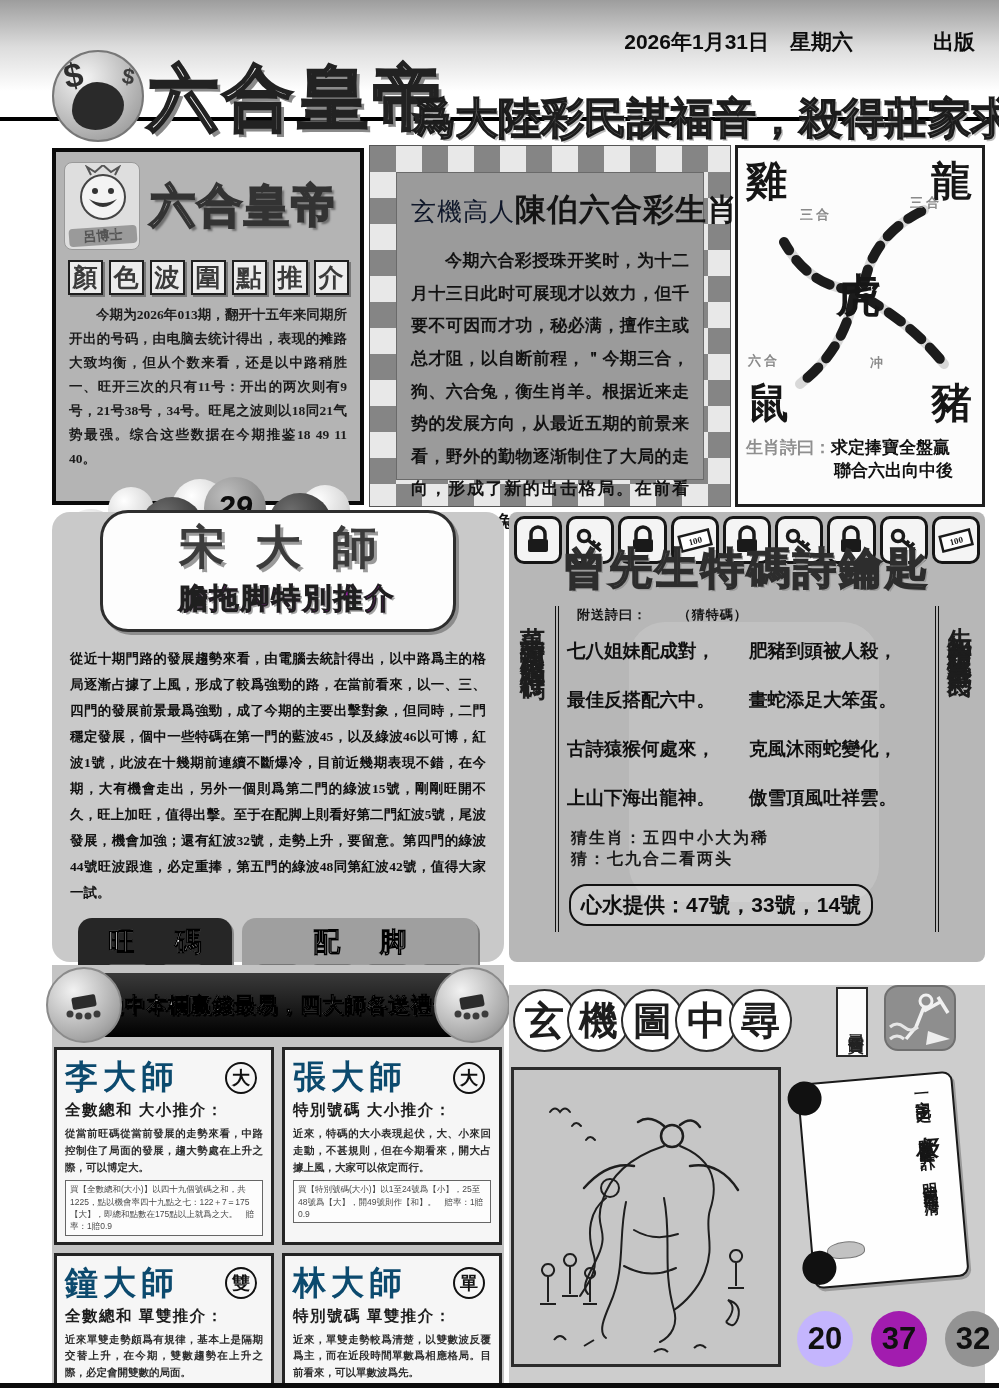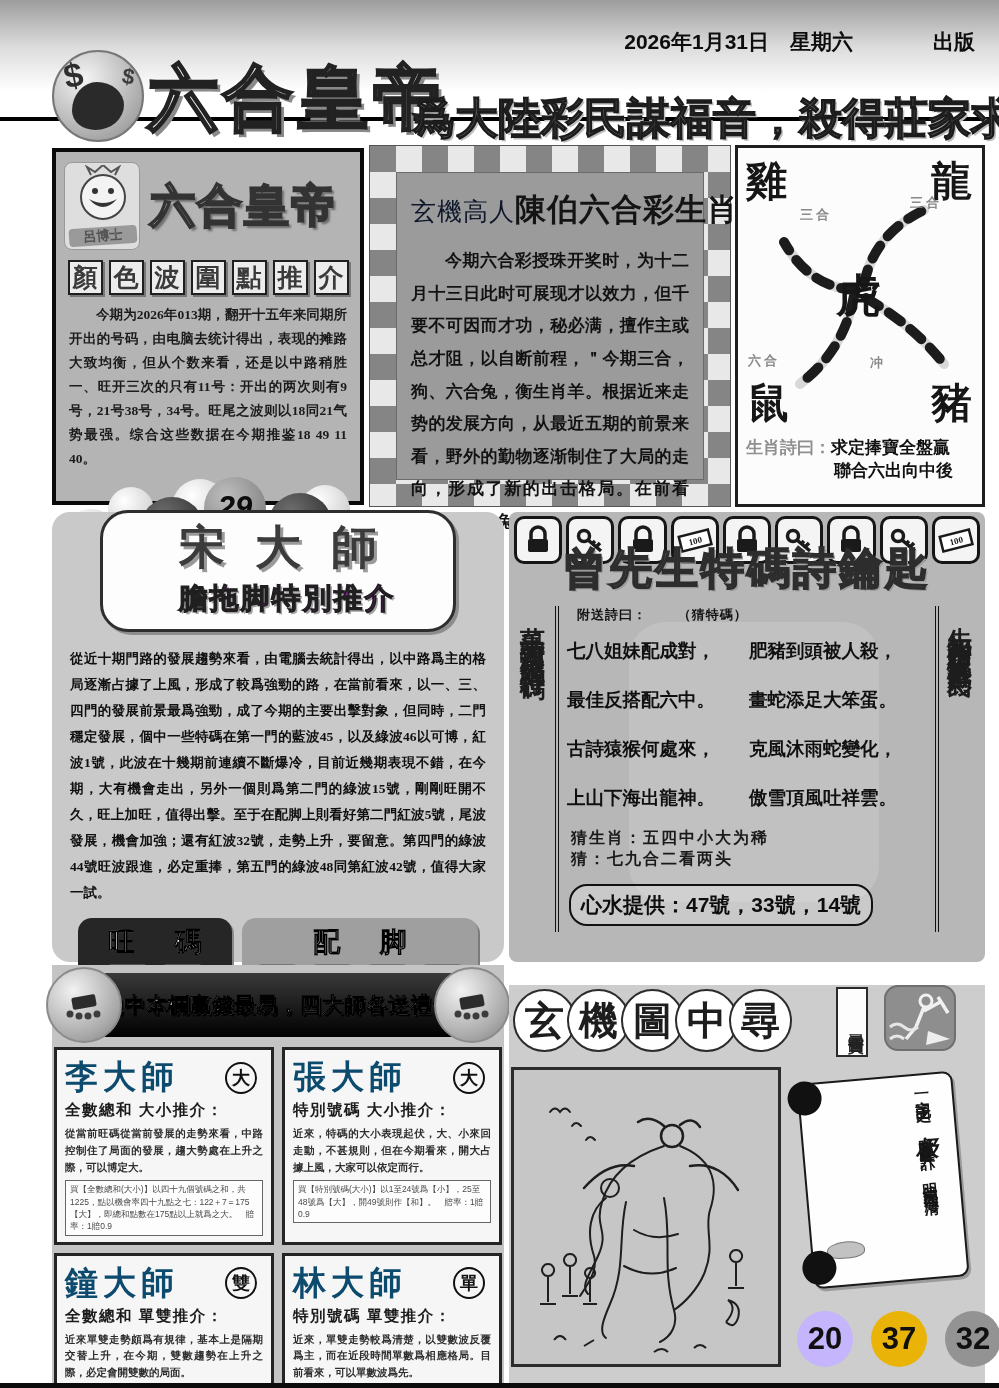--- a/index.html
+++ b/index.html
@@ -181,21 +181,21 @@
   .scroll::before { top:-4px; } .scroll::after { bottom:2px; }
   .scroll-text { position:absolute; right:8px; top:10px; height:186px; writing-mode:vertical-rl;
     font-size:15px; font-weight:900; color:#161616; line-height:1.9; letter-spacing:3px; }
   .scroll-text .bigchar { font-size:23px; font-style:italic; letter-spacing:0; }
   .ingot { position:absolute; left:14px; bottom:26px; width:38px; height:17px; background:#c2c2c2;
     border:1.5px solid #777; border-radius:50% 50% 40% 40%; }
   .myst-nums { position:absolute; left:288px; top:326px; display:flex; gap:18px; }
   .mnum { width:56px; height:56px; border-radius:50%; display:flex; align-items:center;
     justify-content:center; font-size:31px; font-weight:900; color:#101010;
     font-family:"Liberation Sans",sans-serif; }
-  .mnum.n0 { background:#c4b5fd; } .mnum.n1 { background:#eab308; } .mnum.n2 { background:#939393; }
+  .mnum.n0 { background:#c4b5fd; } .mnum.n1 { background:#a21caf; } .mnum.n2 { background:#939393; }
 
   .footer-bar { position:absolute; left:0; bottom:0; width:999px; height:5px; background:#0c0c0c; }
 </style>
 </head>
 <body>
 
 <div class="header">
   <div class="dateline sans">
     <span>2026年1月31日　星期六</span>
     <span>出版</span>

